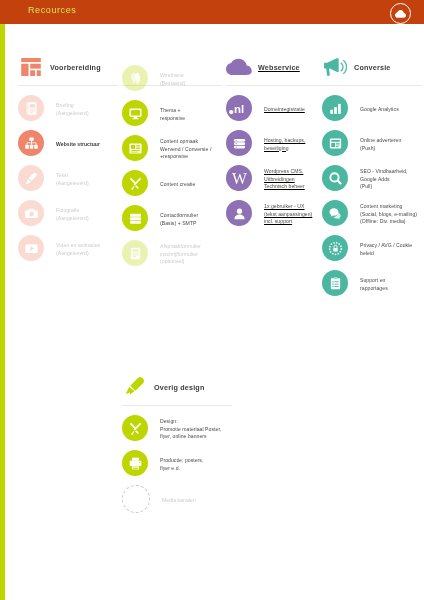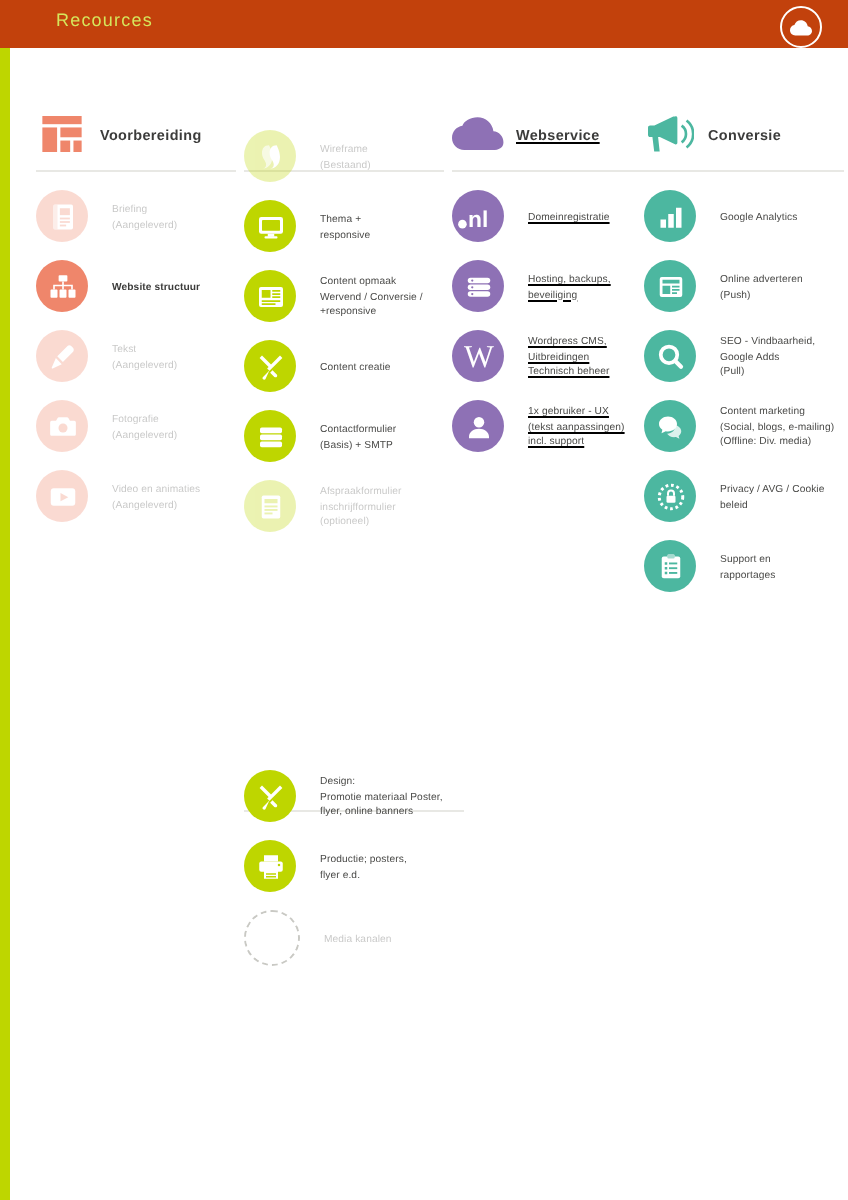--- a/index.html
+++ b/index.html
@@ -397,20 +397,29 @@
               <rect x="10.4" y="16" width="6.6" height="1.5" fill="#4cb7a0"></rect>
             </svg>
           </div>
           <div class="row-label">Support en
 rapportages</div>
         </div>
       </div>
     </div>
   </div>
 <div class="extra">
+    <div class="col-head">
+      <div class="col-head-icon">
+        <svg width="22" height="20" viewBox="0 0 24 22">
+          <path fill="#bed600" d="M20.5 1.3c-1.6-1.6-3.7-1.7-5 -0.4L6.8 9.6l5.6 5.6 8.7-8.7c1.3-1.3 1-3.6-0.6-5.2z"></path>
+          <path fill="#bed600" d="M5.6 11l-3.3 6.6c-.3.6.3 1.2.9.9l3.1-1.5 .1 2.4 1.8-1.5 3.5-2.6-6.1-4.3z"></path>
+        </svg>
+      </div>
+      <div class="col-head-label">Overig design</div>
+    </div>
     <div class="col-rule"></div>
     <div class="rows">
       <div class="row">
         <div class="bubble" style="background: rgb(190, 214, 0);">
           <svg width="15" height="15" viewBox="0 0 24 24">
             <path fill="#ffffff" d="M4.8 2.8 2.9 4.7l8.4 8.4 1.9-1.9z"></path>
             <path fill="#ffffff" d="M19.2 2.8 8.9 13.1l1.9 1.9 10.3-10.3z"></path>
             <path fill="#ffffff" d="M13.2 14.6 11.3 16.5l3.4 3.4c.5.5 1.4.5 1.9 0s.5-1.4 0-1.9z"></path>
             <path fill="#ffffff" d="M10.8 14.6 9 16.5l-3.4 3.4c-.5.5-.5 1.4 0 1.9s1.4.5 1.9 0z"></path>
           </svg>

